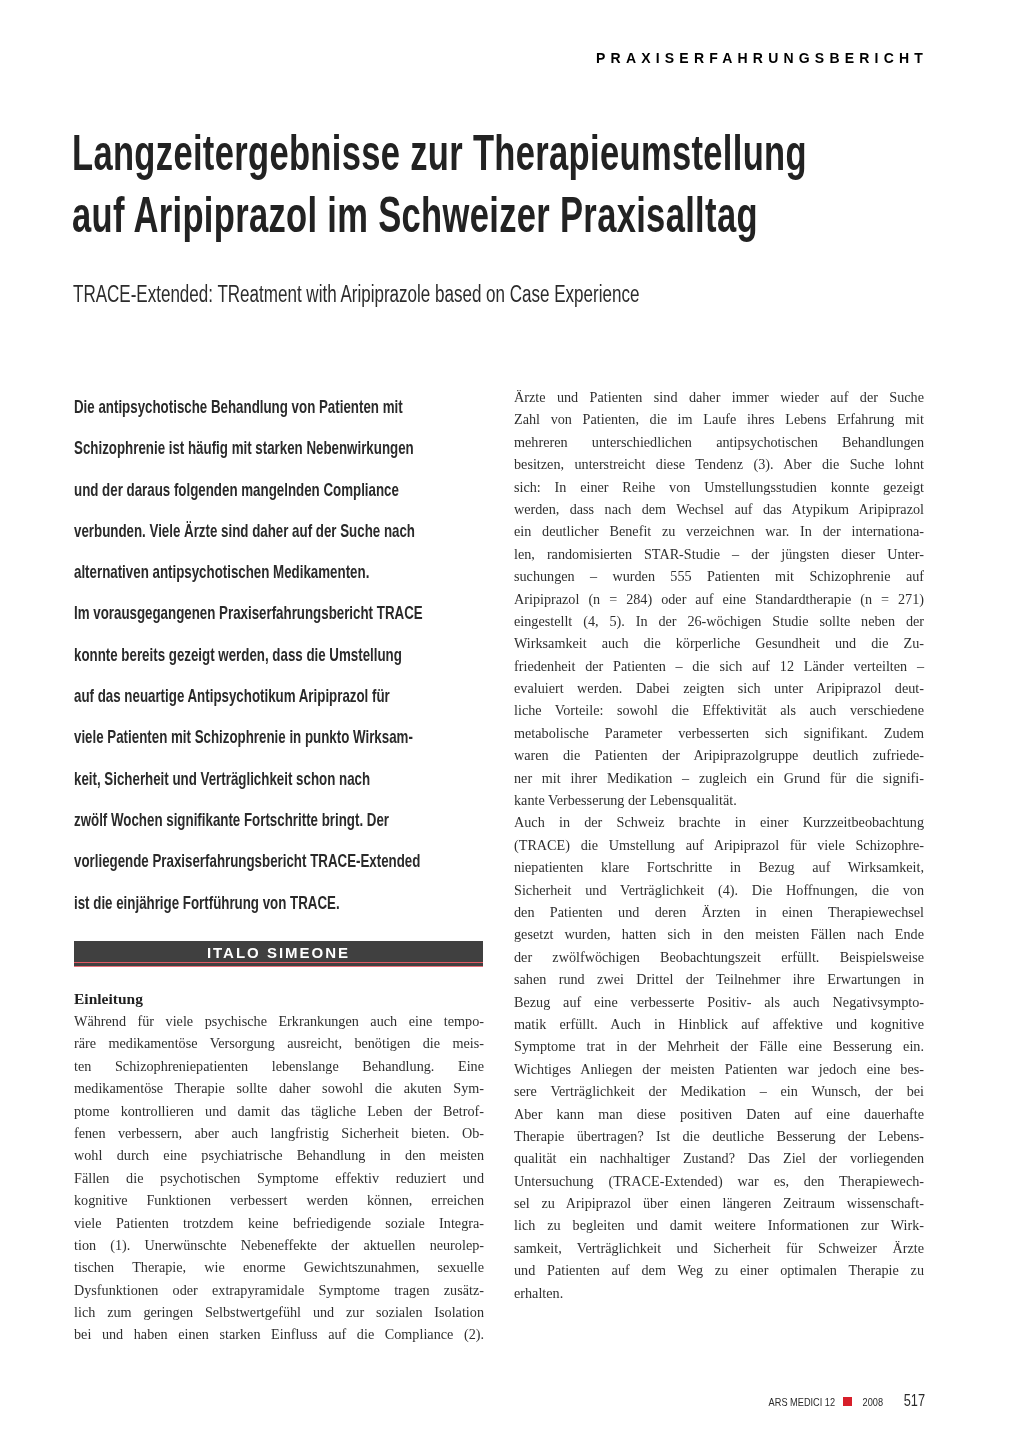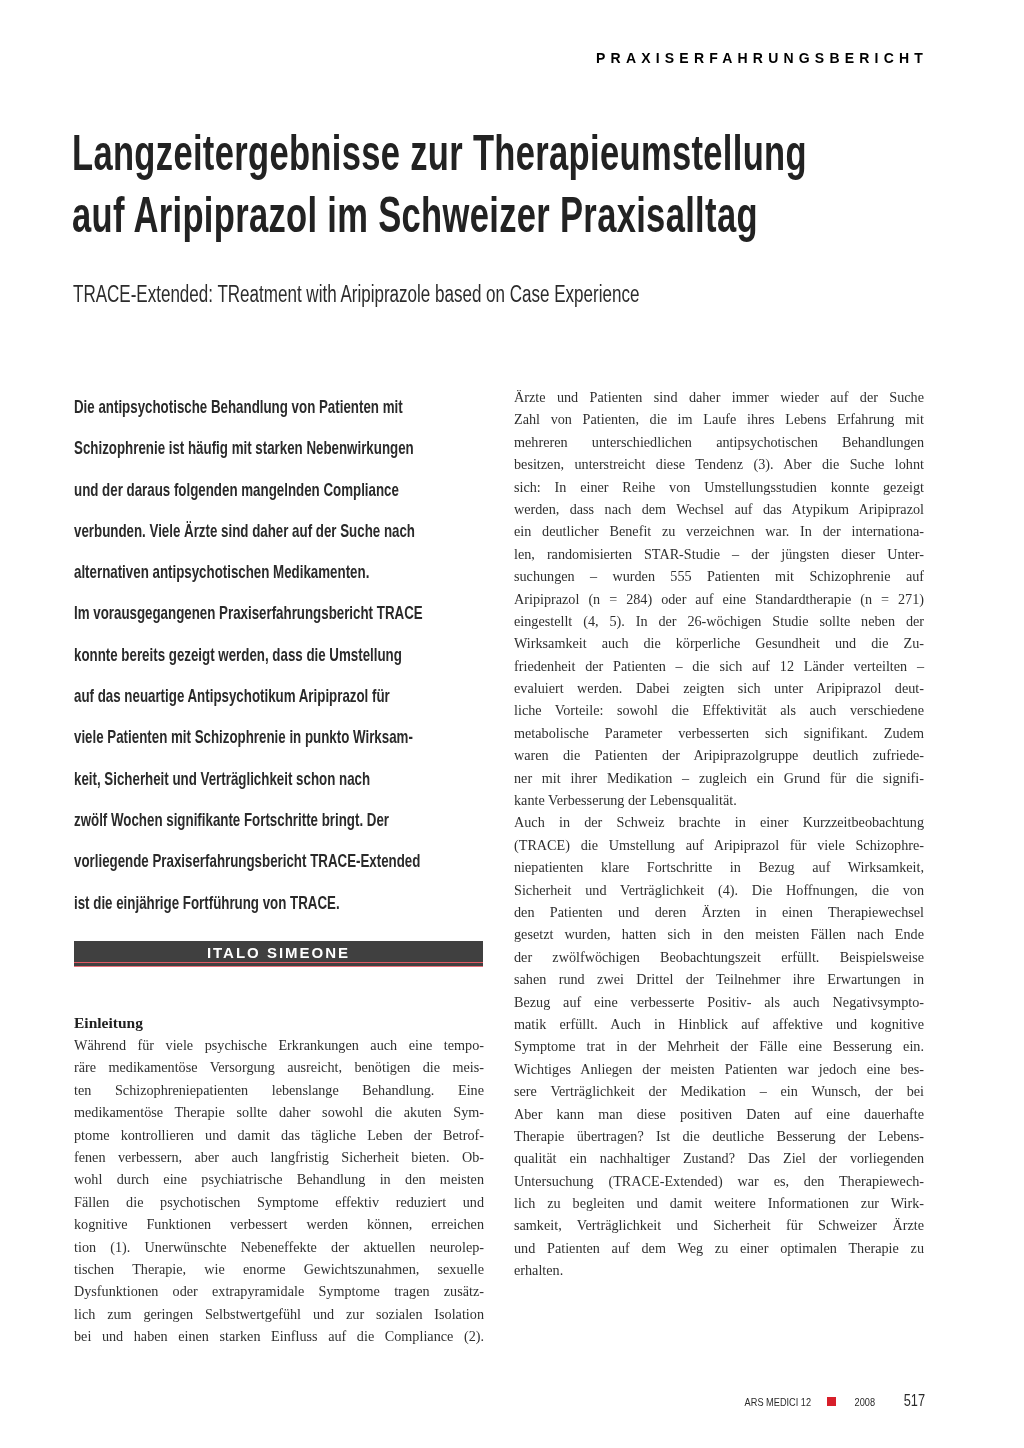--- a/index.html
+++ b/index.html
@@ -48,25 +48,25 @@
       font-family: "Liberation Serif", serif;
       font-size: 14.2px; line-height: 22.4px; color: #2f2f2f;
       text-align: justify;
     }
     .body-col .ln { display: block; text-align: justify; text-align-last: justify; white-space: nowrap; height: 22.4px; }
     .body-col .ln.last { text-align-last: left; }
     .col-left { left: 74px; top: 988px; }
     .col-right { left: 514px; top: 386px; }
     .section-heading {
       font-family: "Liberation Serif", serif; font-weight: bold;
-      font-size: 15.5px; line-height: 22px; color: #1f1f1f; display: block; margin-top: 24px;
+      font-size: 15.5px; line-height: 22px; color: #1f1f1f; display: block;
     }
     .footer {
       position: absolute; top: 1392px; right: 96px;
-      display: flex; align-items: baseline; gap: 14px;
+      display: flex; align-items: baseline; gap: 6px;
       font-family: "Liberation Sans", sans-serif; color: #2a2a2a;
     }
     .footer .journal { font-size: 11.5px; transform: scaleX(0.8); transform-origin: right center; display: inline-block; }
     .footer .sq { display: inline-block; width: 9px; height: 9px; background: #d71f2a; margin: 0 2px; }
     .footer .year { font-size: 11.5px; transform: scaleX(0.8); display: inline-block; }
     .footer .page { font-size: 16px; margin-left: 10px; transform: scaleX(0.8); display: inline-block; }
   </style>
 </head>
 <body>
 
@@ -104,20 +104,21 @@
   <span class="section-heading">Einleitung</span>
   <span class="ln">Während für viele psychische Erkrankungen auch eine tempo-</span>
   <span class="ln">räre medikamentöse Versorgung ausreicht, benötigen die meis-</span>
   <span class="ln">ten Schizophreniepatienten lebenslange Behandlung. Eine</span>
   <span class="ln">medikamentöse Therapie sollte daher sowohl die akuten Sym-</span>
   <span class="ln">ptome kontrollieren und damit das tägliche Leben der Betrof-</span>
   <span class="ln">fenen verbessern, aber auch langfristig Sicherheit bieten. Ob-</span>
   <span class="ln">wohl durch eine psychiatrische Behandlung in den meisten</span>
   <span class="ln">Fällen die psychotischen Symptome effektiv reduziert und</span>
   <span class="ln">kognitive Funktionen verbessert werden können, erreichen</span>
+  <span class="ln">viele Patienten trotzdem keine befriedigende soziale Integra-</span>
   <span class="ln">tion (1). Unerwünschte Nebeneffekte der aktuellen neurolep-</span>
   <span class="ln">tischen Therapie, wie enorme Gewichtszunahmen, sexuelle</span>
   <span class="ln">Dysfunktionen oder extrapyramidale Symptome tragen zusätz-</span>
   <span class="ln">lich zum geringen Selbstwertgefühl und zur sozialen Isolation</span>
   <span class="ln">bei und haben einen starken Einfluss auf die Compliance (2).</span>
 </div>
 
 <div class="body-col col-right">
   <span class="ln">Ärzte und Patienten sind daher immer wieder auf der Suche</span>
   <span class="ln">Zahl von Patienten, die im Laufe ihres Lebens Erfahrung mit</span>
@@ -148,20 +149,21 @@
   <span class="ln">sahen rund zwei Drittel der Teilnehmer ihre Erwartungen in</span>
   <span class="ln">Bezug auf eine verbesserte Positiv- als auch Negativsympto-</span>
   <span class="ln">matik erfüllt. Auch in Hinblick auf affektive und kognitive</span>
   <span class="ln">Symptome trat in der Mehrheit der Fälle eine Besserung ein.</span>
   <span class="ln">Wichtiges Anliegen der meisten Patienten war jedoch eine bes-</span>
   <span class="ln">sere Verträglichkeit der Medikation – ein Wunsch, der bei</span>
   <span class="ln">Aber kann man diese positiven Daten auf eine dauerhafte</span>
   <span class="ln">Therapie übertragen? Ist die deutliche Besserung der Lebens-</span>
   <span class="ln">qualität ein nachhaltiger Zustand? Das Ziel der vorliegenden</span>
   <span class="ln">Untersuchung (TRACE-Extended) war es, den Therapiewech-</span>
+  <span class="ln">sel zu Aripiprazol über einen längeren Zeitraum wissenschaft-</span>
   <span class="ln">lich zu begleiten und damit weitere Informationen zur Wirk-</span>
   <span class="ln">samkeit, Verträglichkeit und Sicherheit für Schweizer Ärzte</span>
   <span class="ln">und Patienten auf dem Weg zu einer optimalen Therapie zu</span>
   <span class="ln last">erhalten.</span>
 </div>
 
 <div class="footer">
   <span class="journal">ARS MEDICI 12</span>
   <span class="sq"></span>
   <span class="year">2008</span>

